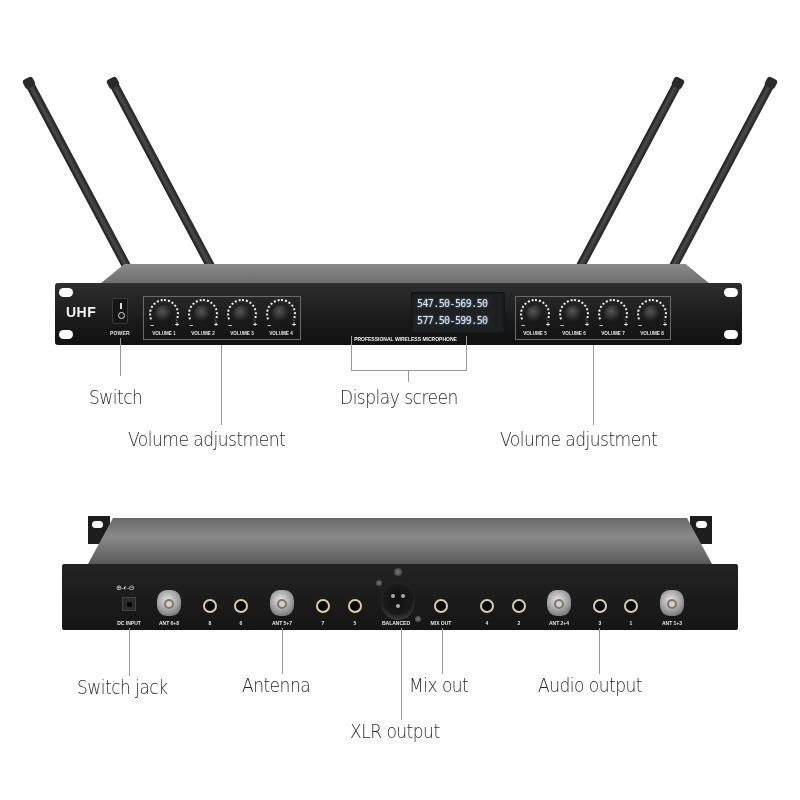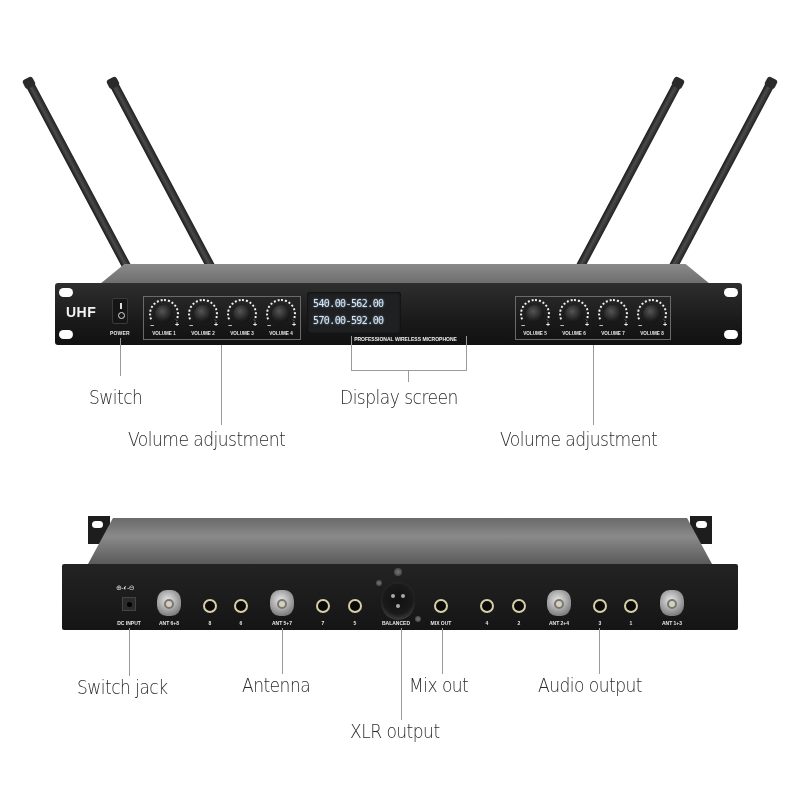--- a/index.html
+++ b/index.html
@@ -168,23 +168,23 @@
       </div>
       <div class="knob" style="left:120px;">
         <div class="dots"></div>
         <div class="dial"></div>
         <span class="minus">−</span>
         <span class="plus">+</span>
         <span class="klabel">VOLUME 4</span>
       </div>
     </div>
 
-    <div class="display" style="left:252px;">
-      <div class="freq" style="top:6px;">540.00-562.00</div>
-      <div class="freq" style="top:23px;">570.00-592.00</div>
+    <div class="display" style="left:356px;">
+      <div class="freq" style="top:6px;">547.50-569.50</div>
+      <div class="freq" style="top:23px;">577.50-599.50</div>
     </div>
     <div class="panel-brand">PROFESSIONAL WIRELESS MICROPHONE</div>
 
     <div class="knob-group" style="left:460px; width:156px;">
       <div class="knob" style="left:2px;">
         <div class="dots"></div>
         <div class="dial"></div>
         <span class="minus">−</span>
         <span class="plus">+</span>
         <span class="klabel">VOLUME 5</span>

